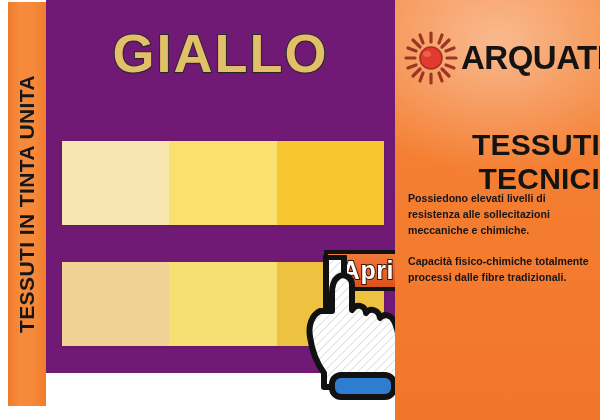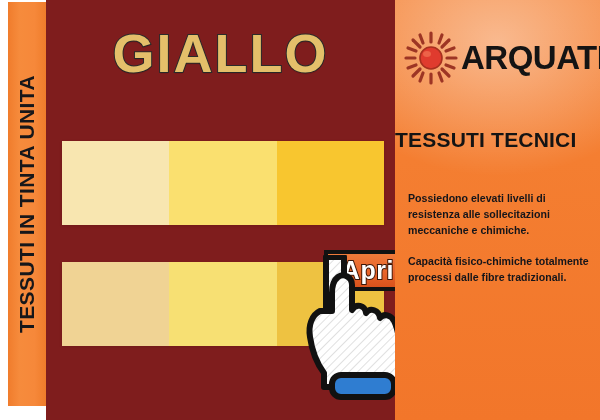--- a/index.html
+++ b/index.html
@@ -38,22 +38,22 @@
     color: #17171a;
     font-family: "Liberation Sans", sans-serif;
   }
 
   
   #center {
     position: absolute;
     left: 46px;
     top: 0;
     width: 349px;
-    height: 420px;
-    background: #7f1d1d;
+    height: 373px;
+    background: #701a75;
   }
   #giallo-title {
     position: absolute;
     left: 0;
     top: 22px;
     width: 349px;
     text-align: center;
     font-size: 54px;
     font-weight: bold;
     letter-spacing: 2px;
@@ -147,22 +147,22 @@
     letter-spacing: -0.5px;
     font-family: "Liberation Sans", sans-serif;
     position: relative;
     margin-left: 2px;
   }
   #tessuti-tecnici {
     position: absolute;
     left: 0;
     top: 128px;
     width: 205px;
-    text-align: left;
-    font-size: 21px;
+    text-align: right;
+    font-size: 30px;
     font-weight: bold;
     color: #141414;
     letter-spacing: 0.2px;
     font-family: "Liberation Sans", sans-serif;
   }
   #body-copy {
     position: absolute;
     left: 13px;
     top: 190px;
     width: 186px;

